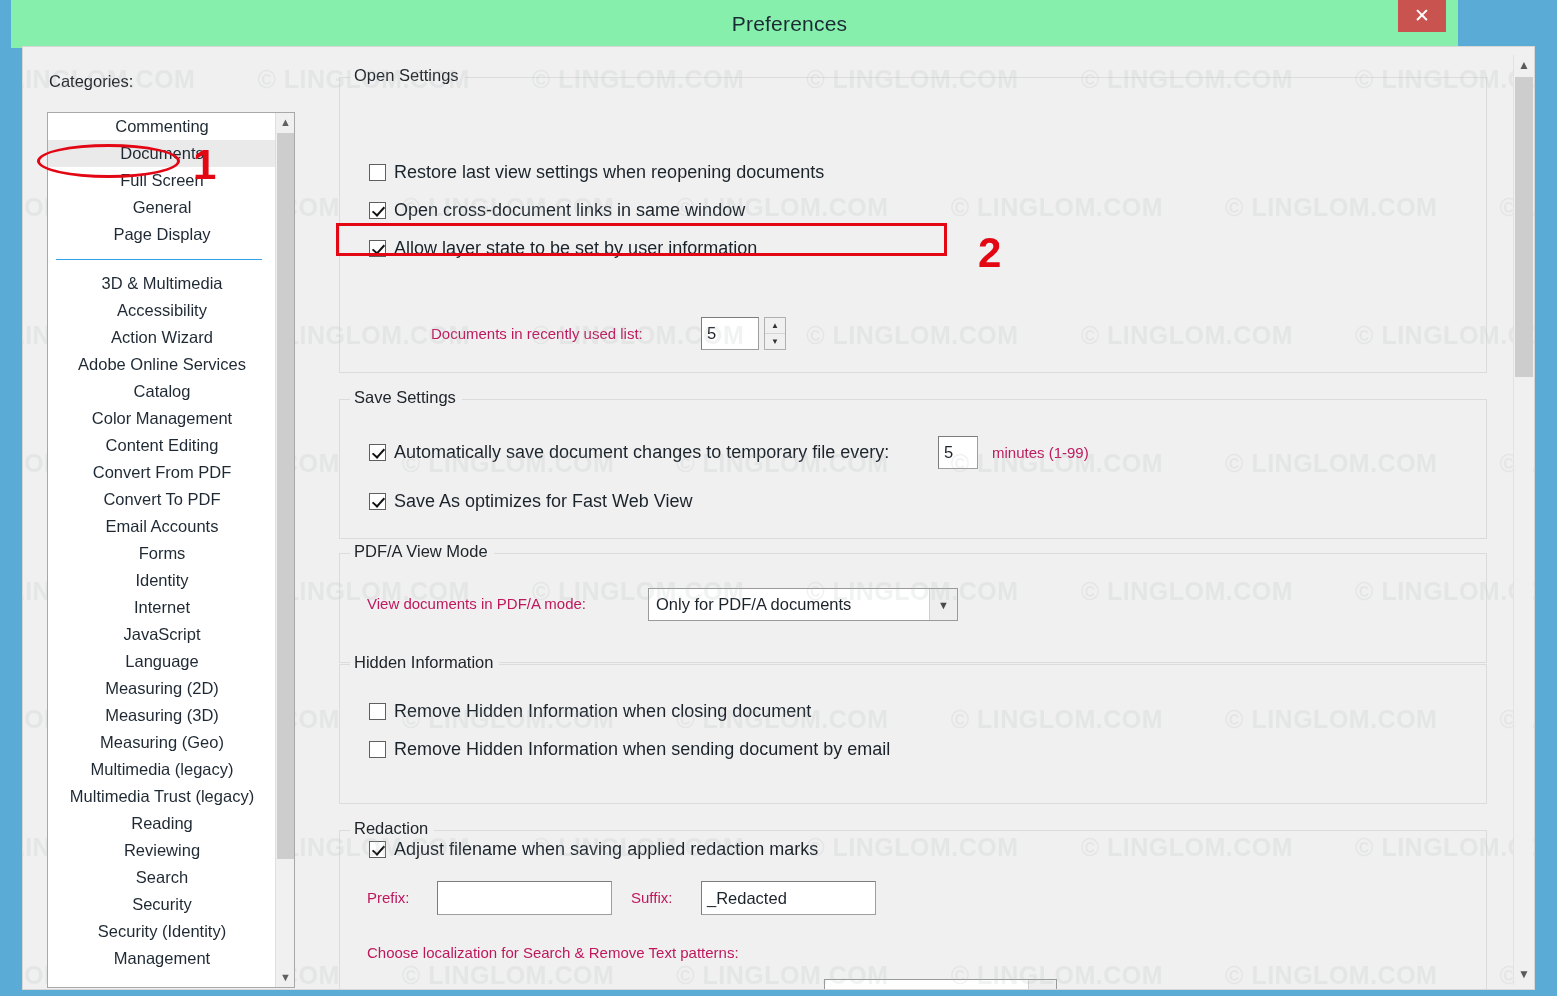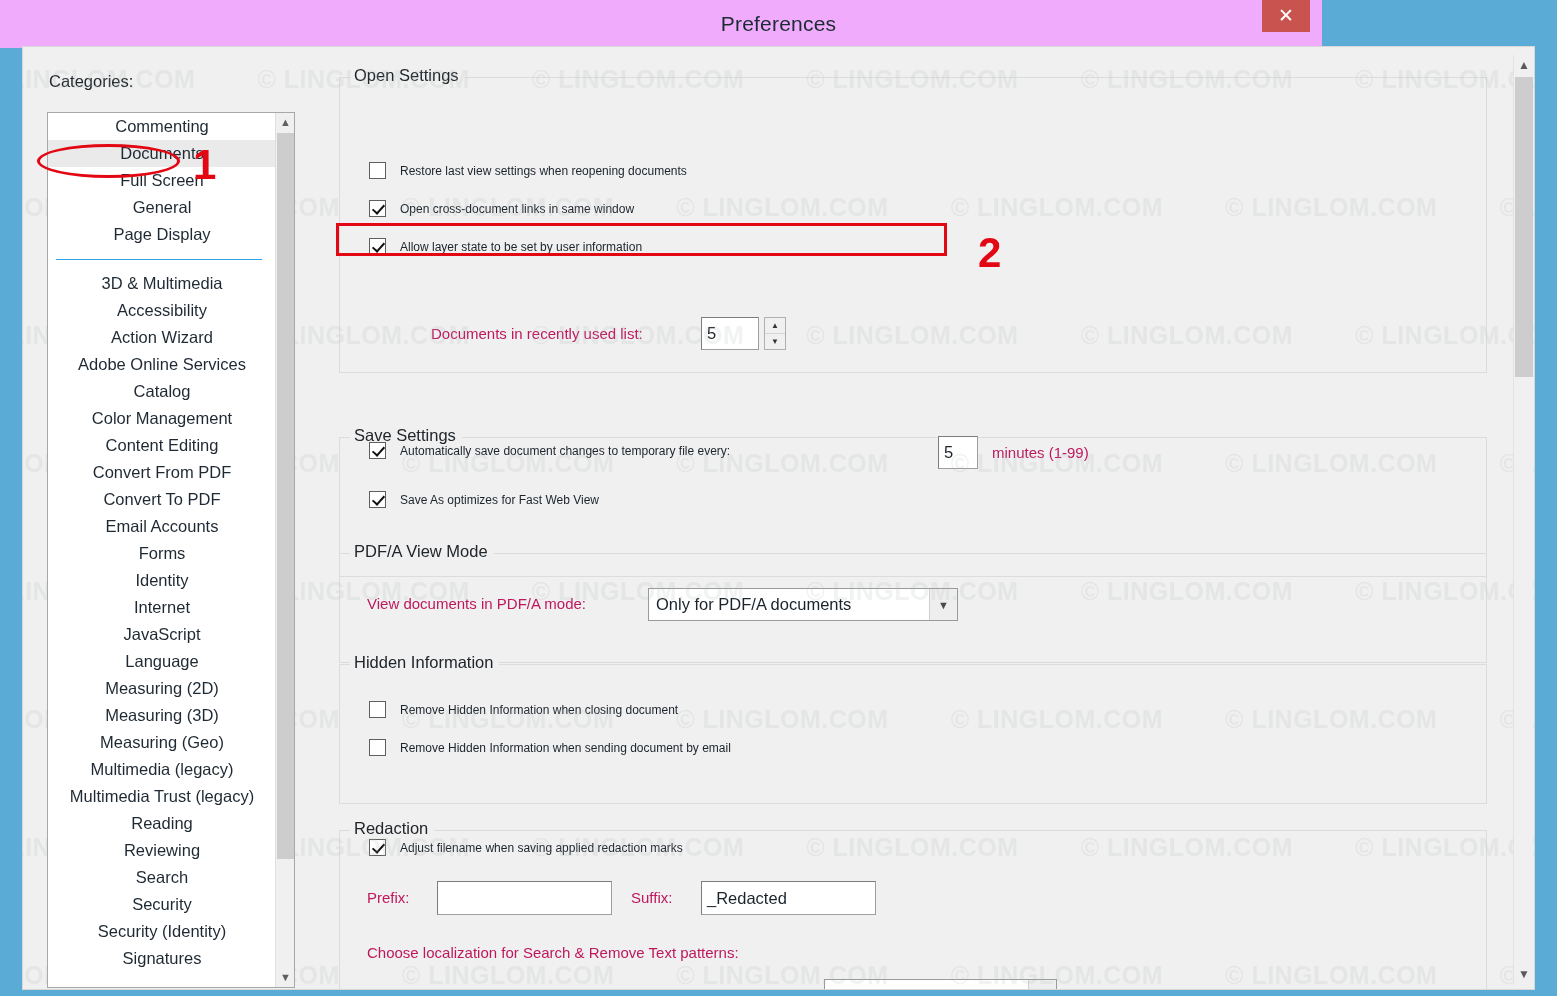--- a/index.html
+++ b/index.html
@@ -13,22 +13,22 @@
 
   
   #window {
     position: absolute;
     left: 0; top: 0;
     width: 1557px; height: 996px;
     background: #5aabd6;
   }
   #titlebar {
     position: absolute;
-    left: 0; top: 0; width: 1322px; height: 48px;
-    background: #f0abfc;
+    left: 11px; top: 0; width: 1447px; height: 48px;
+    background: #86efac;
   }
   #title-text {
     position: absolute;
     left: 0; top: 0; width: 1557px; height: 48px;
     line-height: 48px;
     text-align: center;
     font-size: 21px;
     color: #1b2b33;
     letter-spacing: .2px;
   }
@@ -182,22 +182,22 @@
   .cbox.checked:after {
     content: "";
     position: absolute;
     left: 5px; top: 1px;
     width: 5px; height: 10px;
     border: solid #111;
     border-width: 0 2px 2px 0;
     transform: rotate(42deg);
   }
   .cb-label {
-    margin-left: 14px;
-    font-size: 12px;
+    margin-left: 8px;
+    font-size: 18px;
     color: #1b232b;
     cursor: default;
   }
 
   .field-label { position: absolute; font-size: 15px; color: #be185d; white-space: nowrap; text-align: center; }
 
   
   .tinput {
     position: absolute;
     background: #ffffff;
@@ -323,21 +323,21 @@
           <div class="cat-item">Measuring (2D)</div>
           <div class="cat-item">Measuring (3D)</div>
           <div class="cat-item">Measuring (Geo)</div>
           <div class="cat-item">Multimedia (legacy)</div>
           <div class="cat-item">Multimedia Trust (legacy)</div>
           <div class="cat-item">Reading</div>
           <div class="cat-item">Reviewing</div>
           <div class="cat-item">Search</div>
           <div class="cat-item">Security</div>
           <div class="cat-item">Security (Identity)</div>
-          <div class="cat-item">Signatures</div>
+          <div class="cat-item">Management</div>
         </div>
       <div id="cat-scroll">
         <div class="arrow up">▲</div>
         <div id="cat-thumb"></div>
         <div class="arrow down">▼</div>
       </div>
     </div>
 
     <div id="pane">
 
@@ -361,21 +361,21 @@
       </div>
 
 
       <div class="field-label" style="left:118px; top:270px;">Documents in recently used list:</div>
       <div class="tinput" style="left:388px; top:262px; width:58px; height:33px;">5</div>
       <div class="spin" style="left:451px; top:262px; height:33px;">
         <div>▲</div>
         <div>▼</div>
       </div>
 
-      <div class="group" style="left:26px; top:344px; width:1148px; height:140px;margin-top:38px;">
+      <div class="group" style="left:26px; top:344px; width:1148px; height:140px;">
         <div class="legend">Save Settings</div>
       </div>
 
       <div class="cb-row" style="left:56px; top:387px;">
         <span class="cbox checked"></span>
         <span class="cb-label">Automatically save document changes to temporary file every:</span>
       </div>
       <div class="tinput" style="left:625px; top:381px; width:40px; height:33px;">5</div>
       <div class="field-label" style="left:679px; top:389px;">minutes (1-99)</div>
 

